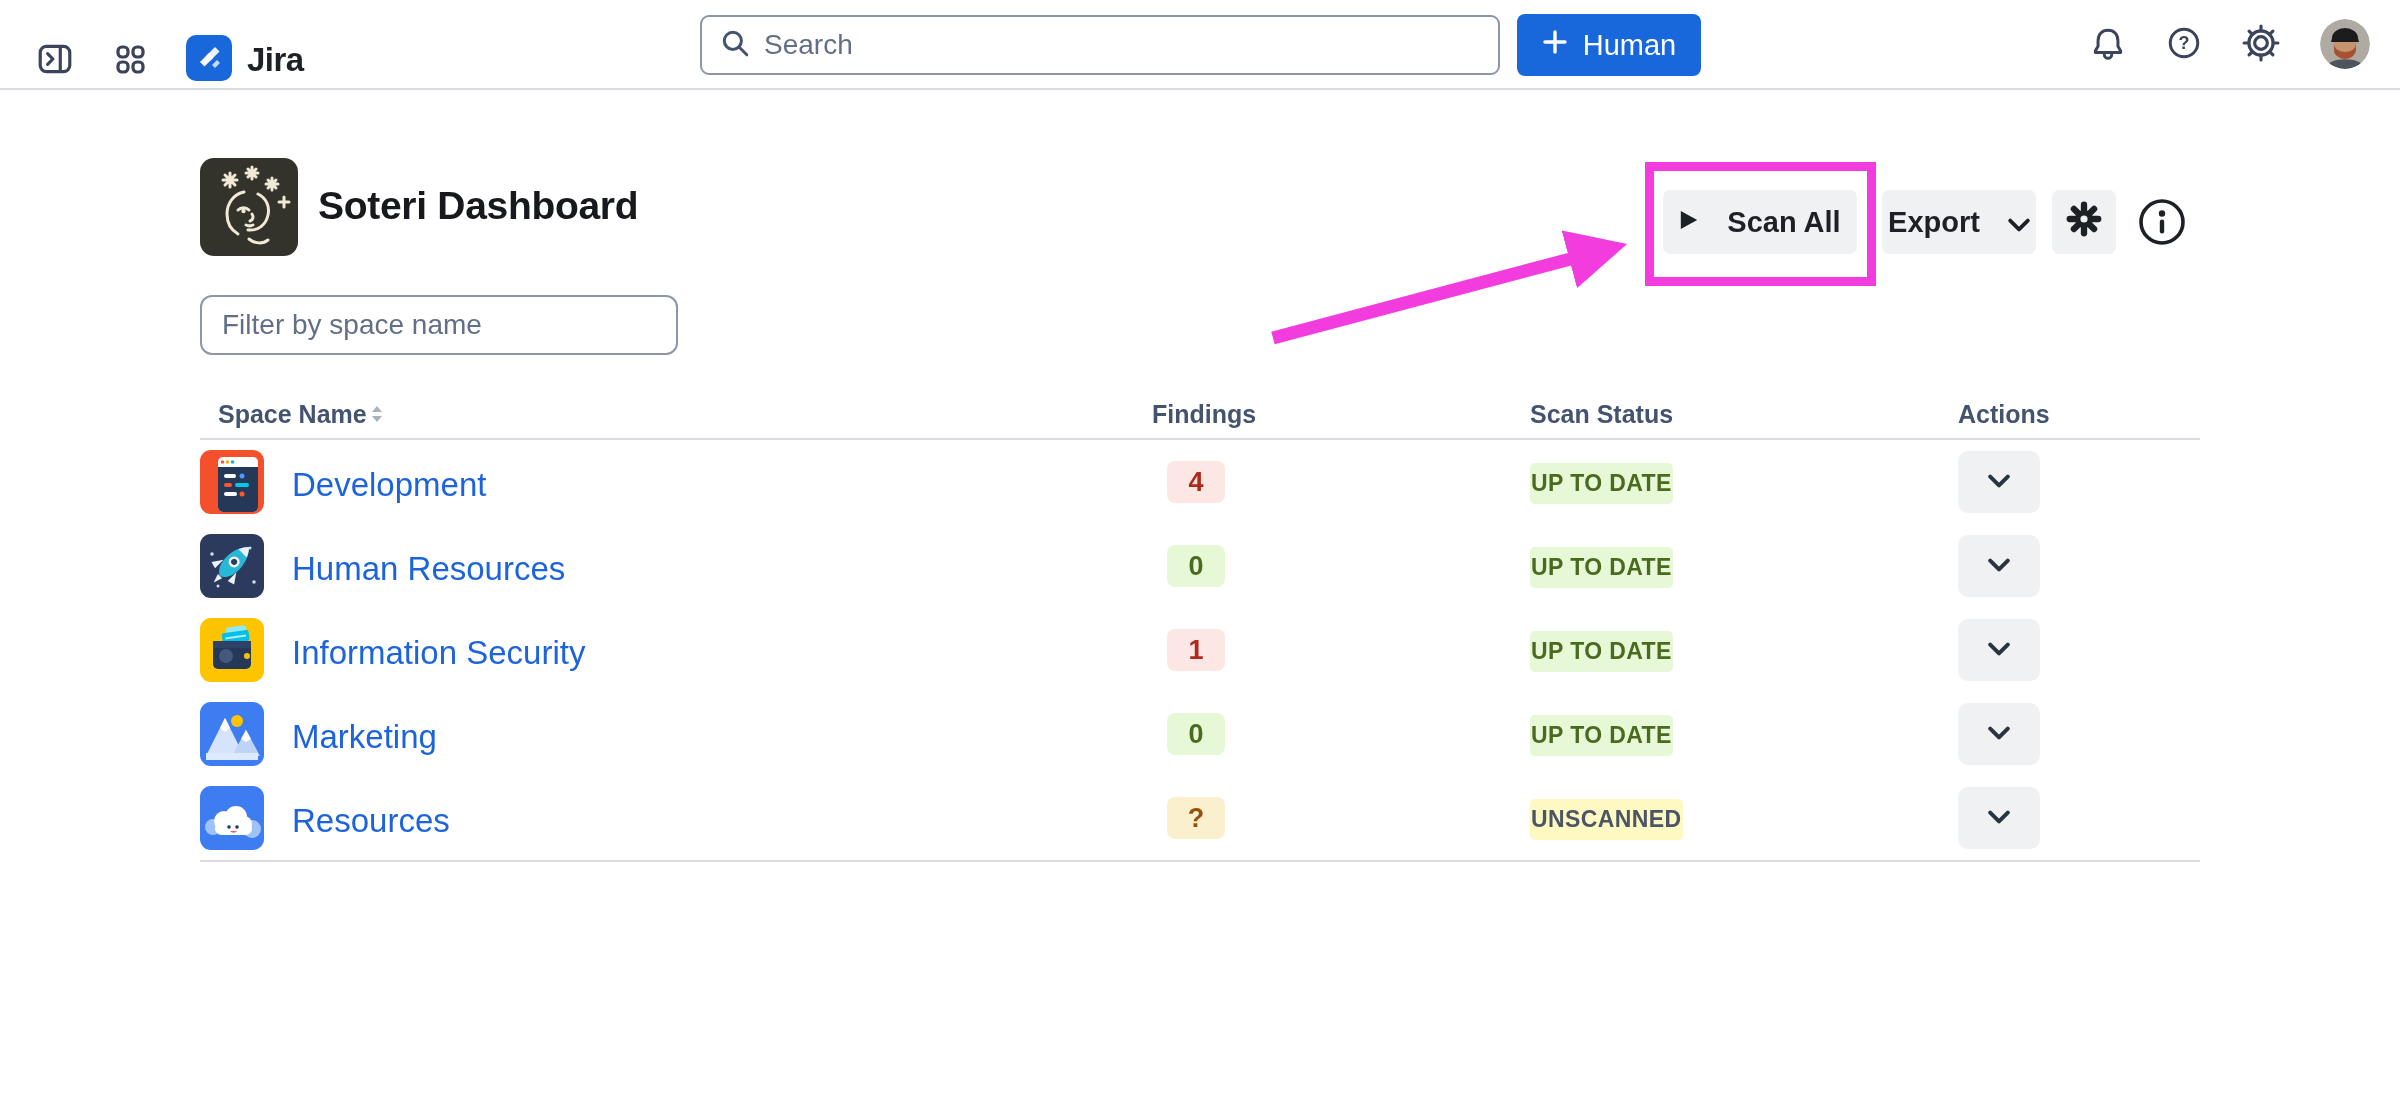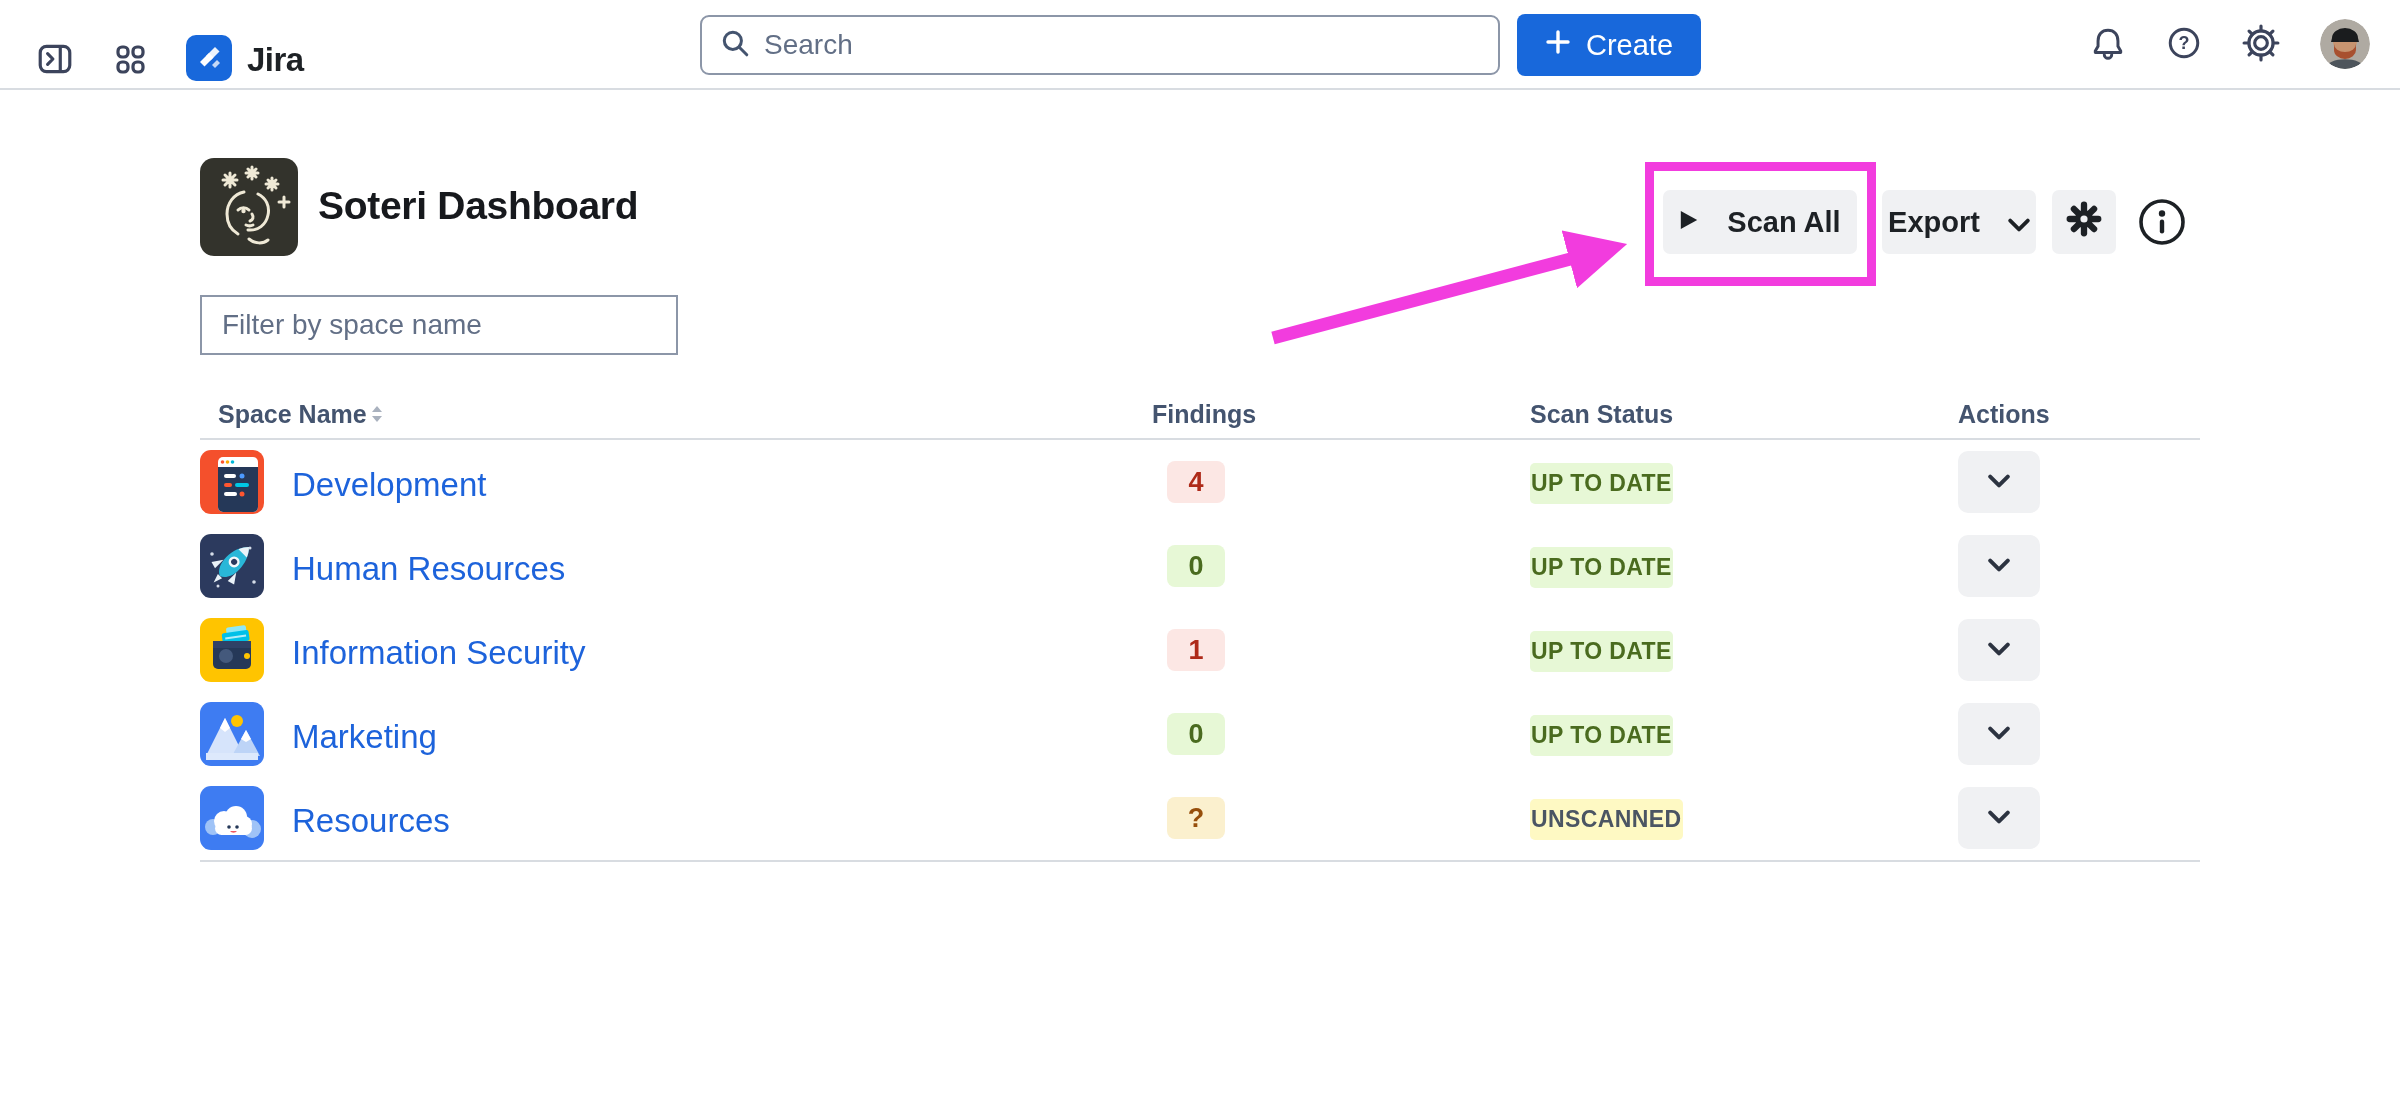--- a/index.html
+++ b/index.html
@@ -49,21 +49,21 @@
   .info-btn    { position: absolute; left: 2136px; top: 196px; width: 52px; height: 52px; background: none; border: none; cursor: pointer; }
   
   .hl-box {
     position: absolute; left: 1645px; top: 162px; width: 231px; height: 124px;
     border: 9px solid #F23CDE; pointer-events: none; z-index: 6;
   }
   .hl-arrow { position: absolute; left: 1240px; top: 218px; width: 420px; height: 145px; pointer-events: none; z-index: 6; }
   
   .filter-box {
     position: absolute; left: 200px; top: 295px; width: 478px; height: 60px;
-    border: 2px solid #8C96A8; border-radius: 0; padding: 0 20px;
+    border: 2px solid #8C96A8; border-radius: 12px; padding: 0 20px;
     font-size: 28px; color: #44546F; font-family: "Liberation Sans", sans-serif; outline: none;
   }
   .filter-box::placeholder { color: #626F86; }
   
   .space-table { position: absolute; left: 200px; top: 396px; width: 2000px; }
   .thead { position: relative; height: 44px; border-bottom: 2px solid #D8DCE1; }
   .th { position: absolute; top: 4px; font-size: 25px; font-weight: 700; color: #44546F; display: flex; align-items: center; gap: 4px; }
   .th-space    { left: 18px;   cursor: pointer; }
   .th-findings { left: 952px;  }
   .th-status   { left: 1330px; }
@@ -139,21 +139,21 @@
     <input type="text" placeholder="Search" style="">
   </div>
 
   <button class="create-btn">
     <span>
       <svg width="26" height="26" viewBox="0 0 26 26" stroke="#ffffff" stroke-width="3.4" stroke-linecap="round">
         <line x1="13" y1="3" x2="13" y2="23"></line>
         <line x1="3" y1="13" x2="23" y2="13"></line>
       </svg>
     </span>
-    <span>Create</span>
+    <span>Human</span>
   </button>
 
   <div class="tb-right">
     <button class="icon-btn">
       <span>
         <svg width="36" height="36" viewBox="0 0 34 34" fill="none" stroke="#3C445C" stroke-width="2.8" stroke-linecap="round" stroke-linejoin="round">
           <path d="M17 5 C11 5 7.6 9 7.6 15 v5 L5 24.5 V26 h24 v-1.5 L26.4 20 v-5 C26.4 9 23 5 17 5 Z"></path>
           <path d="M13.5 28 a3.5 3.5 0 0 0 7 0"></path>
         </svg>
       </span>

